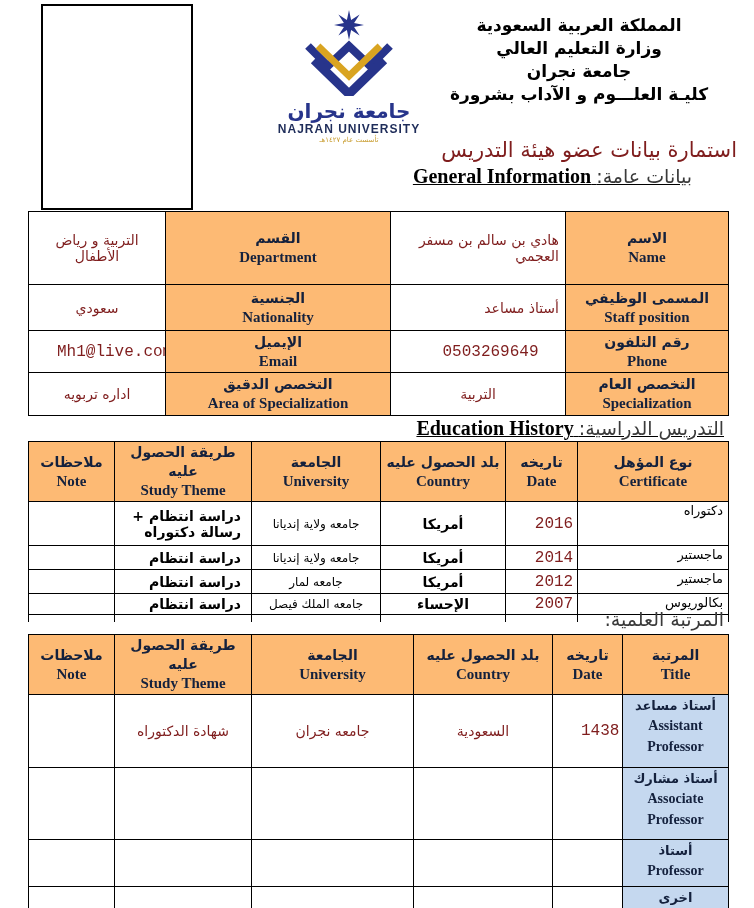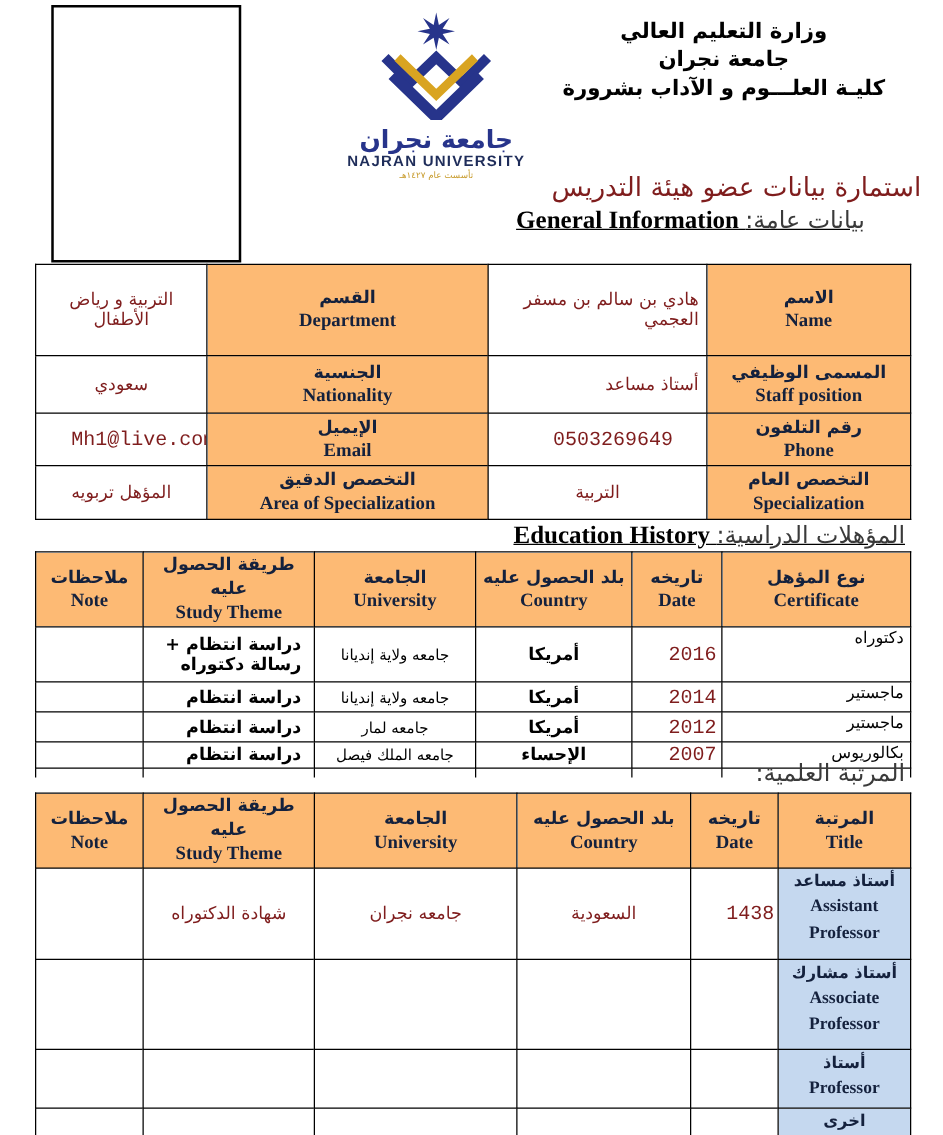--- a/index.html
+++ b/index.html
@@ -69,20 +69,21 @@
       <path d="M40 38 L60 58 L81 38 L102 58 L122 38" stroke="#27348b" stroke-width="8" fill="none"></path>
       <path d="M50 38 L81 68 L112 38" stroke="#d9a421" stroke-width="7" fill="none"></path>
       <path d="M46 52 L81 86 L116 52" stroke="#27348b" stroke-width="9" fill="none"></path>
     </svg>
     <div class="logo-ar">جامعة نجران</div>
     <div class="logo-en">NAJRAN UNIVERSITY</div>
     <div class="logo-sub">تأسست عام ١٤٢٧هـ</div>
   </div>
 
   <div class="hdr-text">
+    <div>المملكة العربية السعودية</div>
     <div>وزارة التعليم العالي</div>
     <div>جامعة نجران</div>
     <div>كليـة العلـــوم و الآداب بشرورة</div>
   </div>
 
   <div class="doc-title">استمارة بيانات عضو هيئة التدريس</div>
 
   <div class="sec-line general-heading">
     <span class="ar-part">بيانات عامة:</span>
     <span class="en-part">General Information</span>
@@ -135,27 +136,27 @@
     <tr style="height:43px">
       <td class="th-cell">
         <div class="h-ar">التخصص العام</div>
         <div class="h-en">Specialization</div>
       </td>
       <td class="val v-center">التربية</td>
       <td class="th-cell">
         <div class="h-ar">التخصص الدقيق</div>
         <div class="h-en">Area of Specialization</div>
       </td>
-      <td class="val v-center">المؤهل تربويه</td>
+      <td class="val v-center">اداره تربويه</td>
     </tr>
   </tbody>
     </table>
 
   <div class="sec-line education-heading">
-    <span class="ar-part">المؤهلات الدراسية:</span>
+    <span class="ar-part">التدريس الدراسية:</span>
     <span class="en-part">Education History</span>
   </div>
 
   <table class="t-education" dir="rtl">
     <colgroup>
         <col style="width:151px">
         <col style="width:72px">
         <col style="width:125px">
         <col style="width:129px">
         <col style="width:137px">

